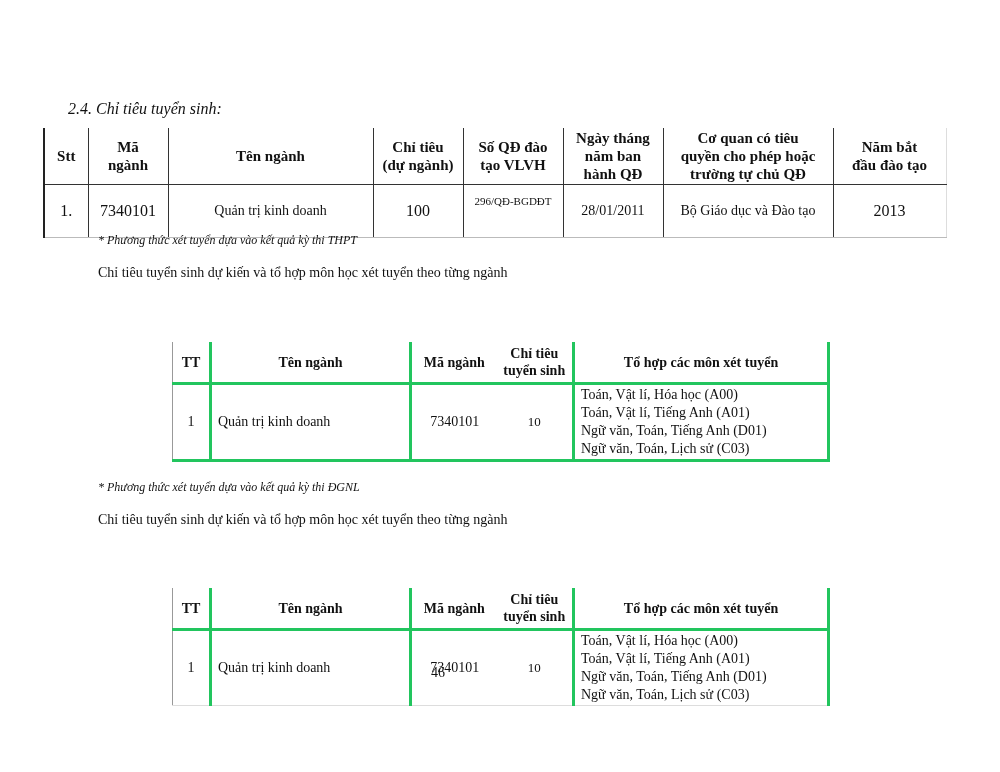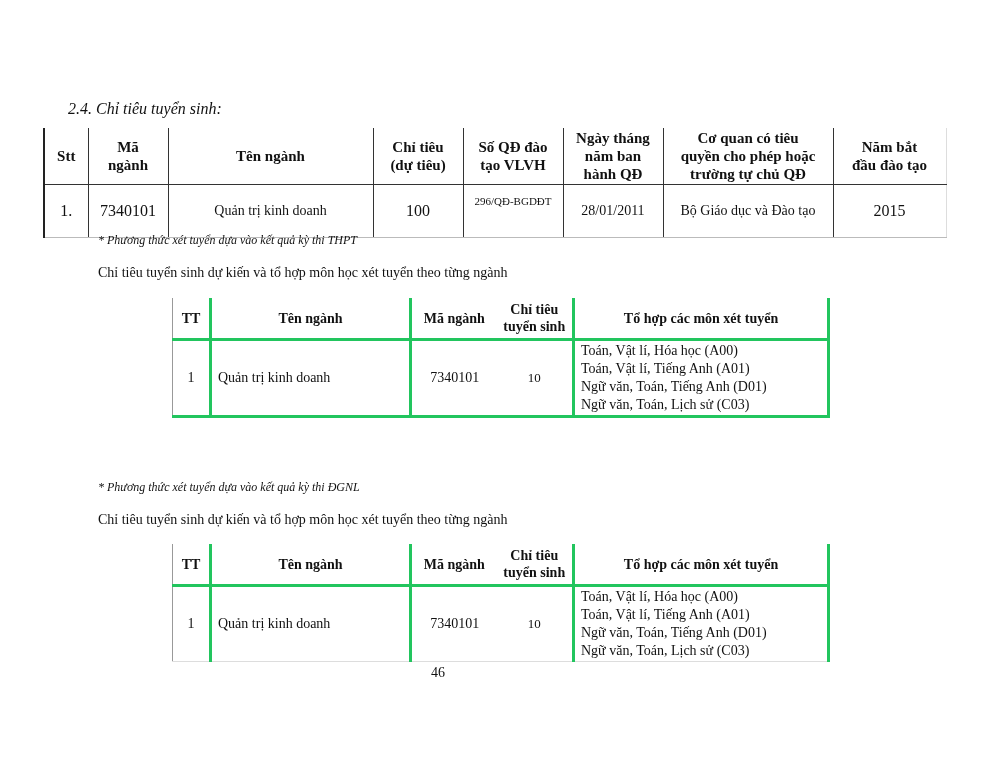--- a/index.html
+++ b/index.html
@@ -17,21 +17,21 @@
   .t1 th { font-weight:bold; font-size:15px; line-height:18px; height:56px; }
   .t1 td { font-size:16px; height:42px; }
   .t1 td.small { font-size:11px; vertical-align:top; padding-top:10px; }
   .t1 td.mid { font-size:14px; }
   .t1 tr:first-child th { border-top:none; }
   .t1 tr:last-child td { border-bottom:1px solid #bbb; }
   .t1 th:last-child, .t1 td:last-child { border-right:1px solid #ddd; }
   .t1 th:first-child, .t1 td:first-child { border-left:2px solid #222; }
 
   
-  .tb { left:172px; width:656px; border-collapse:collapse; table-layout:fixed; }
+  .tb { left:172px; width:656px; border-collapse:collapse; table-layout:fixed;margin-top:44px; }
   .tb th, .tb td { border:3px solid #22c55e; vertical-align:middle; }
   .tb th { font-weight:bold; font-size:14px; line-height:17px; height:38px; text-align:center; }
   .tb tr:first-child th { border-top:none; }
   .tb td { font-size:14px; }
   .tb th:first-child, .tb td:first-child { border-left:1px solid #999; }
   .tb .nodiv-r { border-right:none !important; }
   .tb .nodiv-l { border-left:none !important; }
   .tb td.c { text-align:center; }
   .tb td.l { text-align:left; padding-left:6px; }
   .tb td.combos { font-size:14px; line-height:18px; padding-left:6px; text-align:left; }
@@ -55,35 +55,35 @@
     <col style="width:100px">
       <col style="width:100px">
       <col style="width:170px">
       <col style="width:113px">
   </colgroup>
   <tbody>
       <tr>
     <th>Stt</th>
     <th><span>Mã</span><br><span>ngành</span></th>
     <th>Tên ngành</th>
-    <th><span>Chỉ tiêu</span><br><span>(dự tiêu)</span></th>
+    <th><span>Chỉ tiêu</span><br><span>(dự ngành)</span></th>
     <th><span>Số QĐ đào</span><br><span>tạo VLVH</span></th>
     <th><span>Ngày tháng</span><br><span>năm ban</span><br><span>hành QĐ</span></th>
     <th><span>Cơ quan có tiêu</span><br><span>quyền cho phép hoặc</span><br><span>trường tự chủ QĐ</span></th>
     <th><span>Năm bắt</span><br><span>đầu đào tạo</span></th>
   </tr>
   <tr>
     <td>1.</td>
     <td>7340101</td>
     <td class="mid">Quản trị kinh doanh</td>
     <td>100</td>
     <td class="small">296/QĐ-BGDĐT</td>
     <td class="mid">28/01/2011</td>
     <td class="mid">Bộ Giáo dục và Đào tạo</td>
-    <td>2015</td>
+    <td>2013</td>
   </tr>
 </tbody>
   </table>
 
 <div class="abs note" style="left:98px; top:233px;">* Phương thức xét tuyển dựa vào kết quả kỳ thi THPT</div>
 <div class="abs para" style="left:98px; top:265px;">Chỉ tiêu tuyển sinh dự kiến và tổ hợp môn học xét tuyển theo từng ngành</div>
 
 <table class="abs tb" style="top:298px;">
   <colgroup>
     <col style="width:38px">

